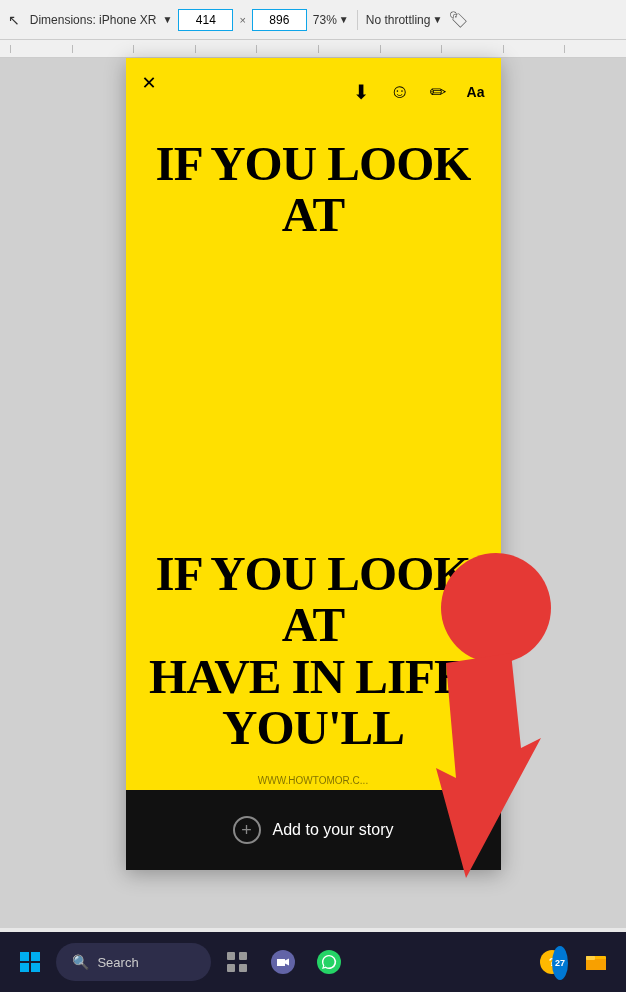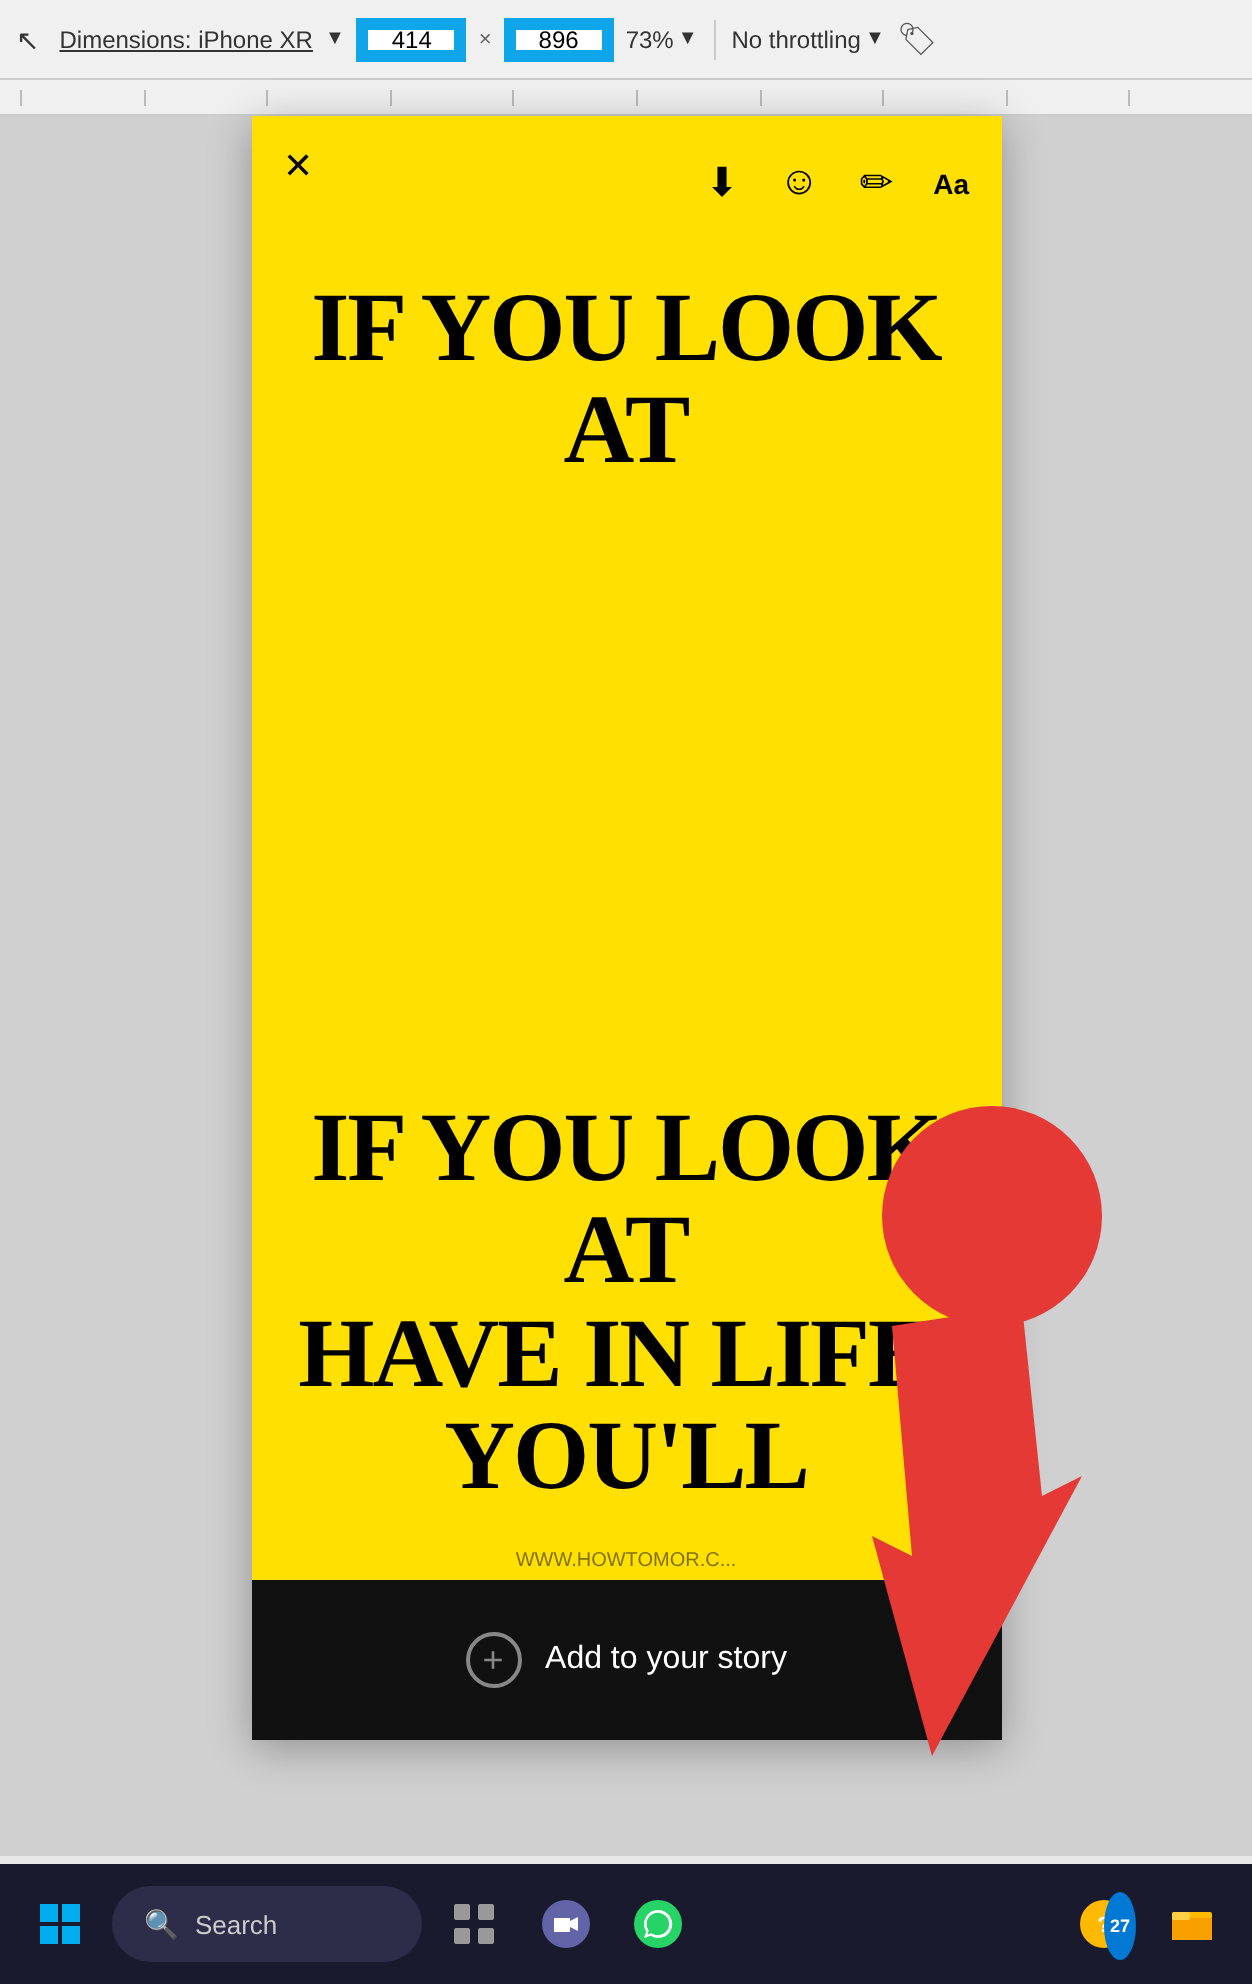--- a/index.html
+++ b/index.html
@@ -25,33 +25,32 @@
       color: #333;
     }
     .toolbar-cursor {
       font-size: 14px;
       color: #333;
       margin-right: 4px;
     }
     .toolbar-label {
       font-size: 12px;
       color: #333;
-      text-decoration: underline;
     }
     .toolbar-select {
       display: flex;
       align-items: center;
       gap: 2px;
       cursor: pointer;
       font-size: 12px;
       color: #333;
     }
     .toolbar-select .chevron { font-size: 10px; }
     .toolbar-input {
-      border: 6px solid #0ea5e9;
+      border: 1px solid #0ea5e9;
       background: white;
       padding: 2px 6px;
       font-size: 12px;
       width: 55px;
       text-align: center;
       height: 22px;
     }
     .toolbar-x {
       font-size: 11px;
       color: #666;

